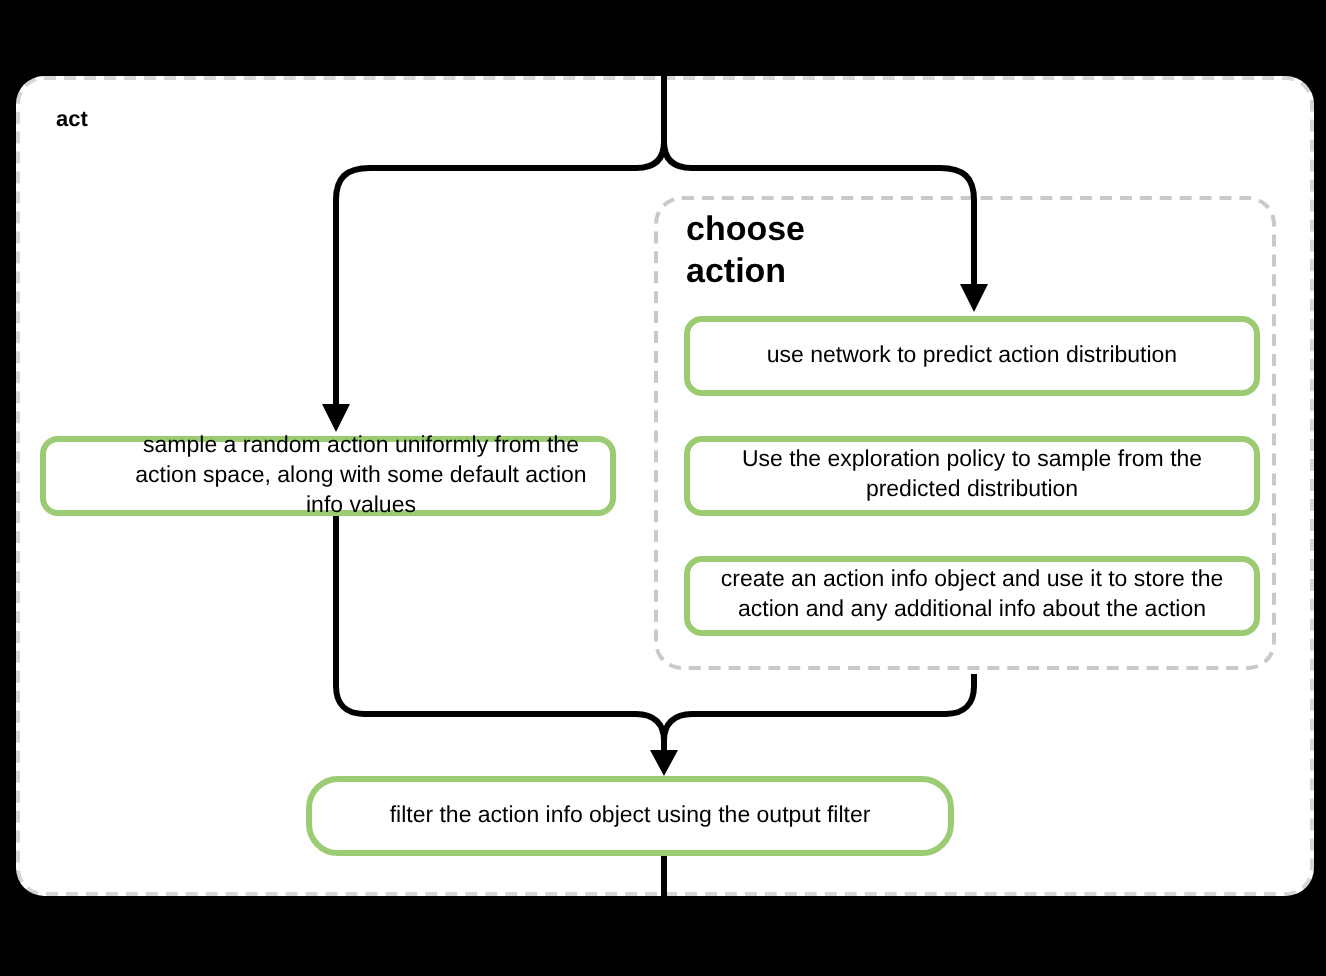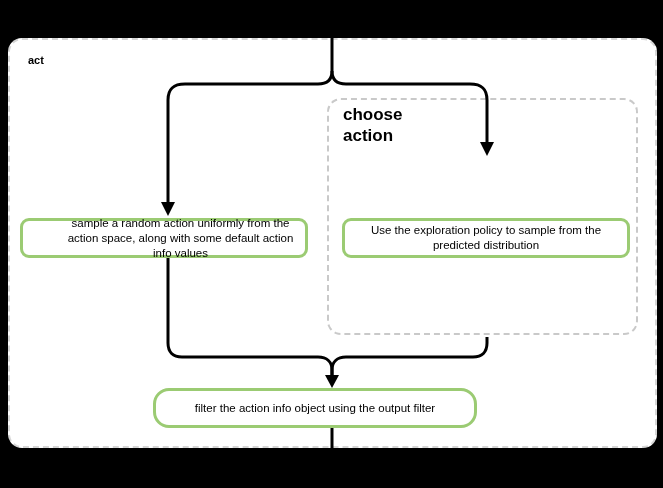--- a/index.html
+++ b/index.html
@@ -79,21 +79,23 @@
 
   <div class="act-container"></div>
 
   <div class="act-title">act</div>
 
 
   <div class="group-container"></div>
   <div class="group-title">choose action</div>
 
   <div class="node node-heatup">sample a random action uniformly from the action space, along with some default action info values</div>
+  <div class="node node-predict">use network to predict action distribution</div>
   <div class="node node-explore">Use the exploration policy to sample from the predicted distribution</div>
+  <div class="node node-info">create an action info object and use it to store the action and any additional info about the action</div>
   <div class="node node-filter">filter the action info object using the output filter</div>
 
   <svg class="flow-svg" viewBox="0 0 663 488" xmlns="http://www.w3.org/2000/svg">
     <path d="M332 18 L332 71"></path>
     <path d="M332 71 C332 80 327 84 318 84 L185 84 C173 84 168 89 168 100 L168 203"></path>
     <polygon points="161,202 175,202 168,216"></polygon>
     <path d="M332 71 C332 80 337 84 346 84 L470 84 C482 84 487 89 487 100 L487 143"></path>
     <polygon points="480,142 494,142 487,156"></polygon>
     <path d="M168 258 L168 343 C168 352 173 357 182 357 L318 357 C327 357 332 362 332 370 L332 376"></path>
     <path d="M487 337 L487 343 C487 352 482 357 473 357 L346 357 C337 357 332 362 332 370 L332 376"></path>

